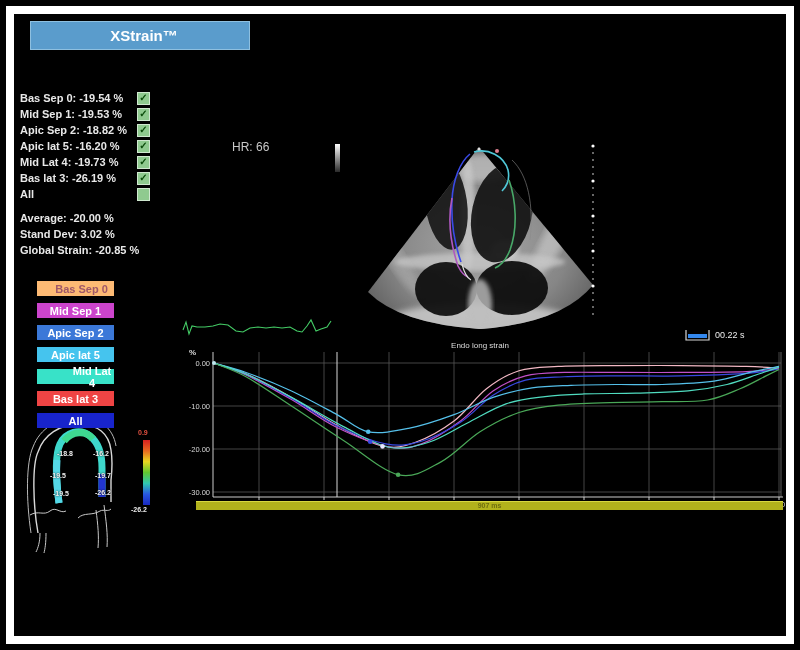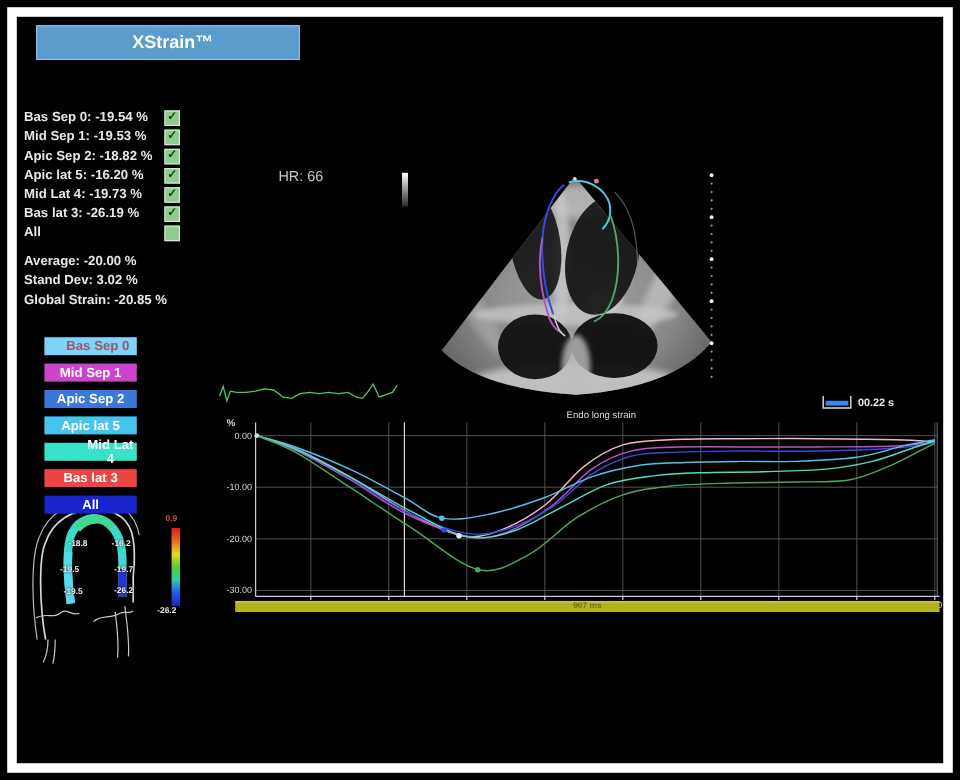--- a/index.html
+++ b/index.html
@@ -26,24 +26,24 @@
          font-family:"Liberation Sans",sans-serif;}
   .bull-num{position:absolute;color:#f0f0f0;font-size:7px;font-weight:bold;
          text-shadow:0 0 2px #000;}
   .scale-bar{position:absolute;left:143px;top:440px;width:7px;height:65px;
          background:linear-gradient(#d82020,#e86820,#e8d820,#60c830,#30c8b0,#2858e0,#1828c0);}
   .scale-max{position:absolute;left:138px;top:429px;color:#e05040;font-size:7px;font-weight:bold;}
   .scale-min{position:absolute;left:131px;top:506px;color:#e8e8e8;font-size:7px;font-weight:bold;}
   .hr-label{position:absolute;left:232px;top:140px;color:#c8c8c8;font-size:12px;}
   .gray-bar{position:absolute;left:335px;top:144px;width:5px;height:28px;
          background:linear-gradient(#ffffff,#2a2a2a);}
-  .chart-title{position:absolute;left:430px;top:341px;width:100px;text-align:right;
+  .chart-title{position:absolute;left:430px;top:341px;width:100px;text-align:center;
          color:#dcdcdc;font-size:8px;}
   .pct-label{position:absolute;left:189px;top:348px;color:#dcdcdc;font-size:8px;font-weight:bold;}
-  .timer-value{position:absolute;left:715px;top:330px;color:#ececec;font-size:9px;font-weight:bold;}
+  .timer-value{position:absolute;left:715px;top:330px;color:#ececec;font-size:9px;font-weight:normal;}
   .footer-bar{position:absolute;left:196px;top:501px;width:587px;height:8px;background:#b2b21c;
          border-top:1px solid #d8d840;display:flex;align-items:center;justify-content:center;}
   .footer-label{color:#6f6f10;font-size:7px;font-weight:bold;line-height:8px;}
   svg.overlay{position:absolute;left:0;top:0;pointer-events:none;}
 </style>
 </head>
 <body>
 
 <div class="frame"></div>
 
@@ -229,21 +229,21 @@
       <span class="meas-label">All</span>
       <span class="checkbox unchecked">✓</span>
     </div>
   </div>
 <div class="stats-list" id="stats-list">
     <div class="stat-row">Average: -20.00 %</div>
     <div class="stat-row">Stand Dev: 3.02 %</div>
     <div class="stat-row">Global Strain: -20.85 %</div>
   </div>
 <div class="seg-buttons" id="seg-buttons">
-    <button class="seg-btn" style="background: #7dd3fc; color: rgb(160, 88, 104); padding-left: 12px;">Bas Sep 0</button>
+    <button class="seg-btn" style="background: #fdba74; color: rgb(160, 88, 104); padding-left: 12px;">Bas Sep 0</button>
     <button class="seg-btn" style="background: rgb(204, 68, 204); color: rgb(255, 255, 255); text-align: right;">Mid Sep 1</button>
     <button class="seg-btn" style="background: rgb(59, 120, 216); color: rgb(255, 255, 255);">Apic Sep 2</button>
     <button class="seg-btn" style="background: rgb(69, 196, 238); color: rgb(255, 255, 255);">Apic lat 5</button>
     <button class="seg-btn" style="background: rgb(56, 226, 200); color: rgb(255, 255, 255); padding-left: 33px;">Mid Lat 4</button>
     <button class="seg-btn" style="background: #ef4444; color: rgb(255, 255, 255);">Bas lat 3</button>
     <button class="seg-btn" style="background: rgb(24, 36, 204); color: rgb(255, 255, 255);">All</button>
   </div>
 
 <div id="bull-nums">
     <div class="bull-num" style="left: 57px; top: 450px;">-18.8</div>

